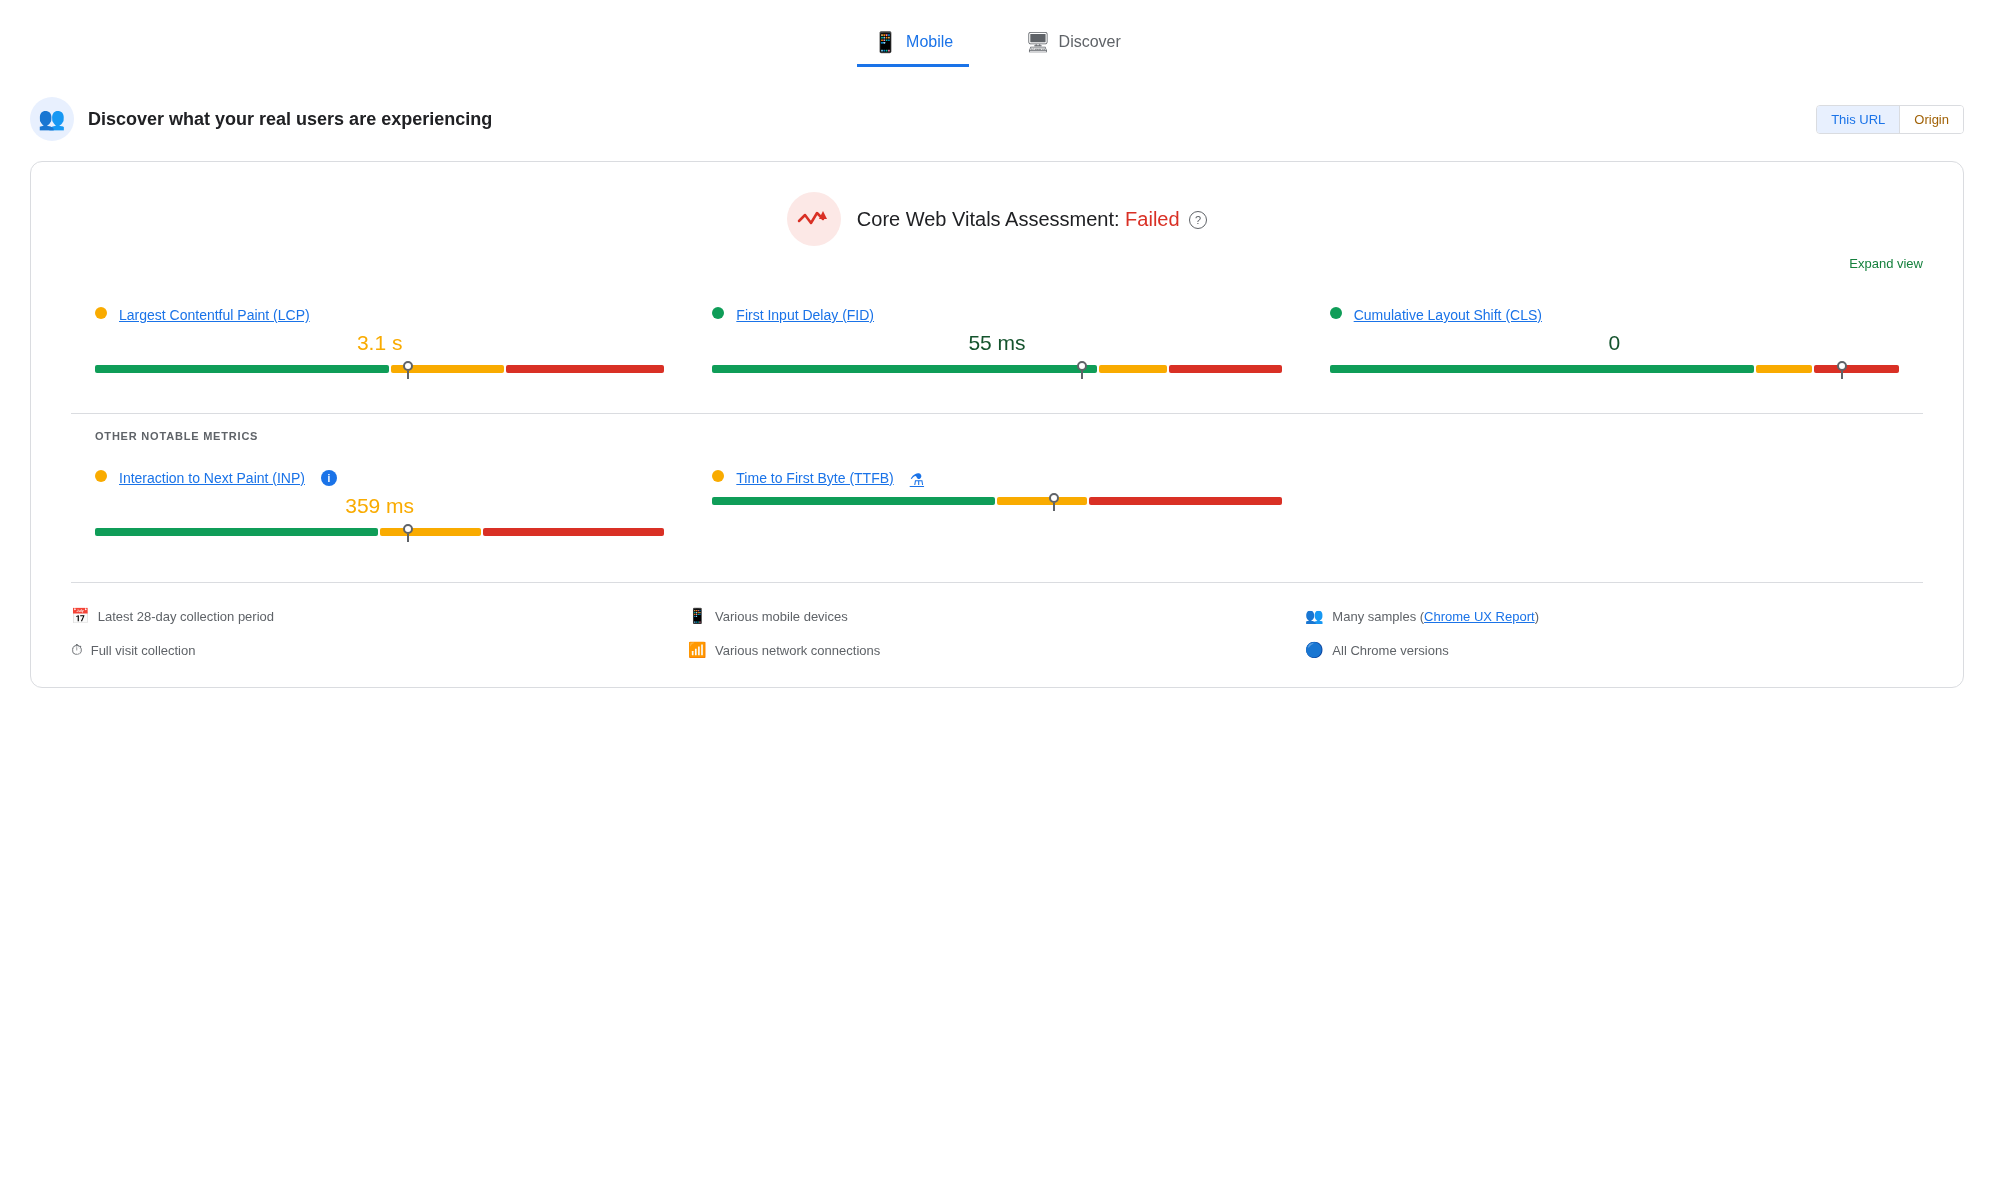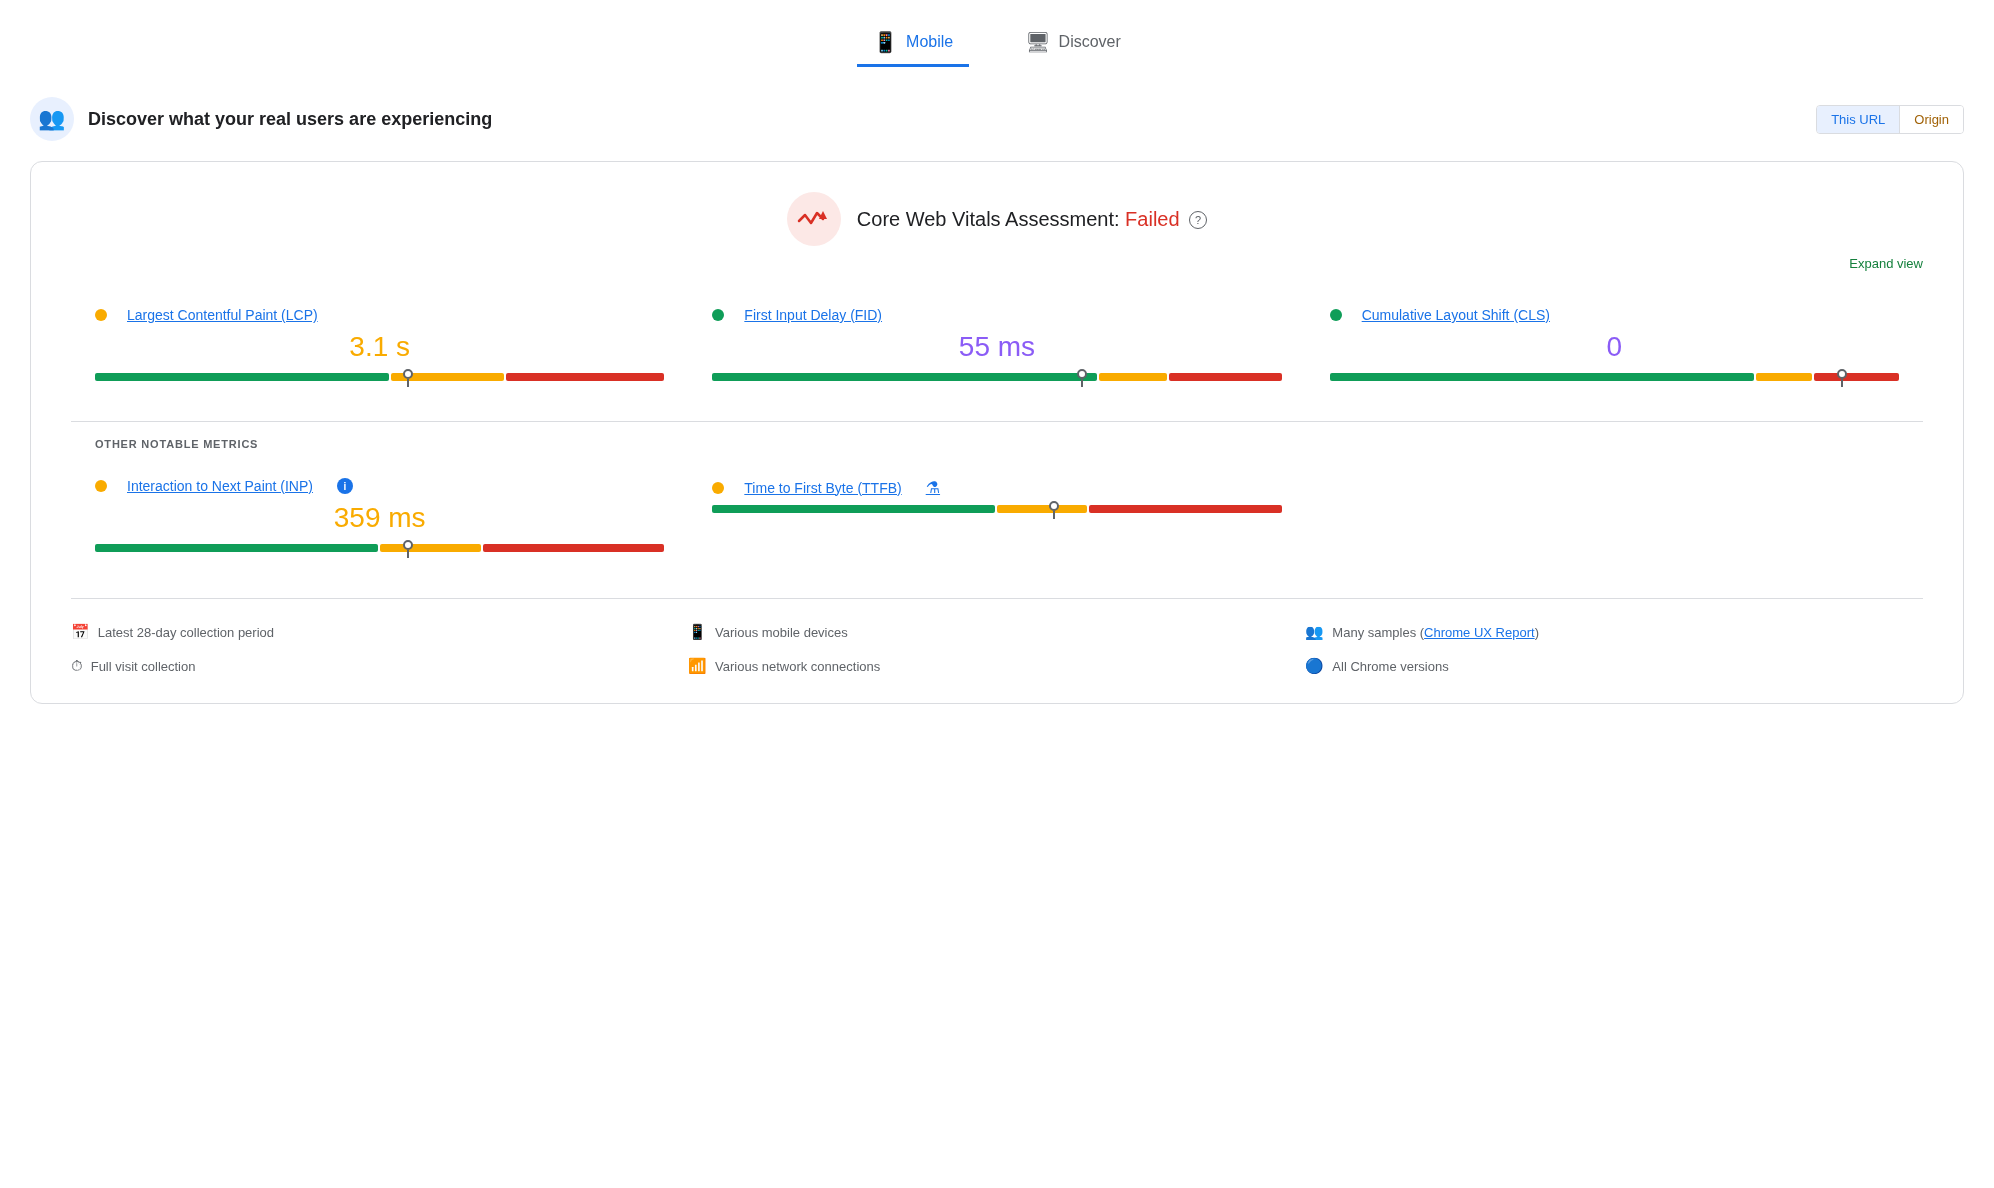--- a/index.html
+++ b/index.html
@@ -157,46 +157,46 @@
     .metric-item {
       padding: 16px 24px;
       position: relative;
     }
     .metric-item:not(:last-child):not(:nth-child(3n)) {
       border-right: none;
     }
 
     .metric-label {
       display: flex;
-      align-items: center;
-      gap: 20px;
+      align-items: flex-start;
+      gap: 12px;
       font-size: 14px;
       font-weight: 500;
       color: #1a73e8;
       text-decoration: underline;
       cursor: pointer;
       margin-bottom: 8px;
     }
     .metric-dot {
       width: 12px;
       height: 12px;
       border-radius: 50%;
       flex-shrink: 0;
     }
     .dot-orange { background: #f9ab00; }
     .dot-green { background: #0f9d58; }
 
     .metric-value {
       text-align: center;
-      font-size: 28px;
+      font-size: 21px;
       font-weight: 500;
       color: #f9ab00;
       margin-bottom: 10px;
     }
-    .metric-value.green { color: #8b5cf6; }
+    .metric-value.green { color: #14532d; }
     .metric-value.orange { color: #f9ab00; }
 
     
     .progress-bar-container {
       position: relative;
       height: 8px;
       border-radius: 4px;
       overflow: visible;
       display: flex;
       gap: 2px;

